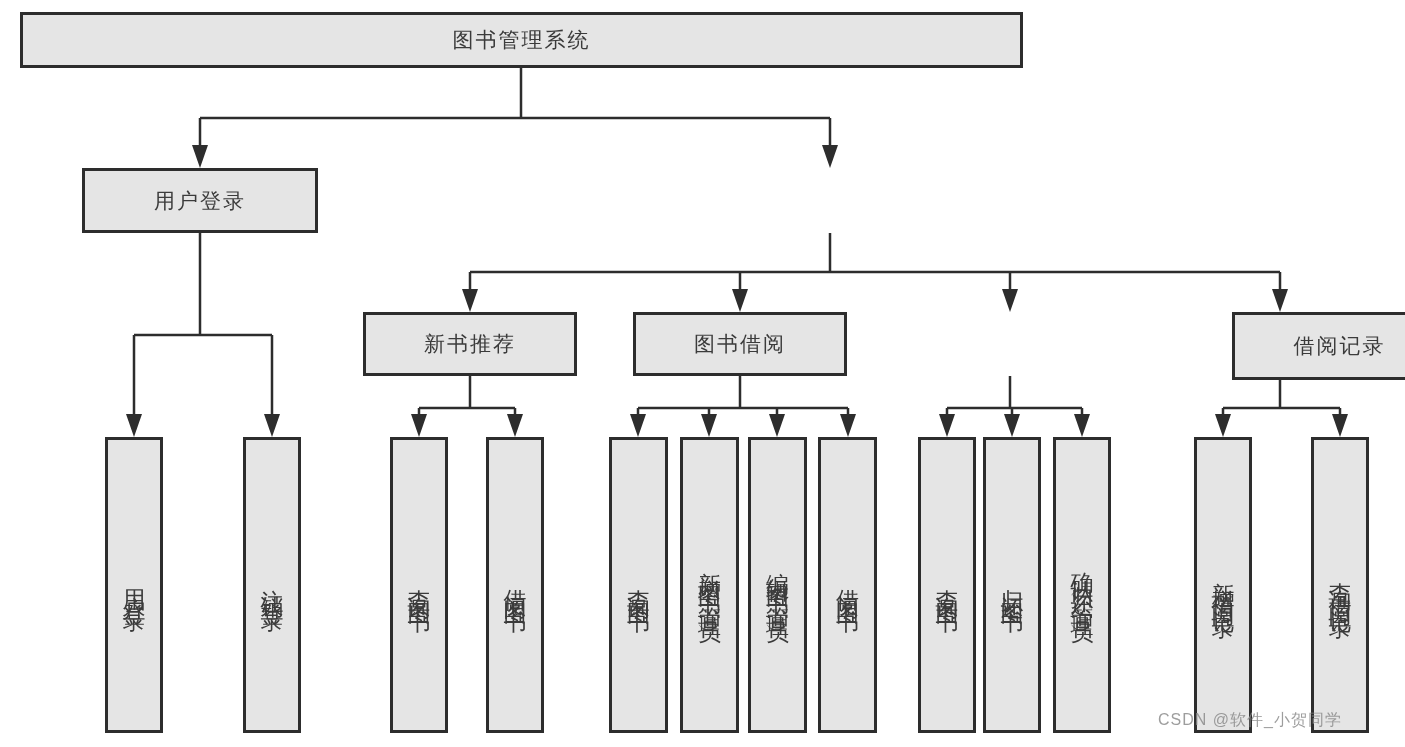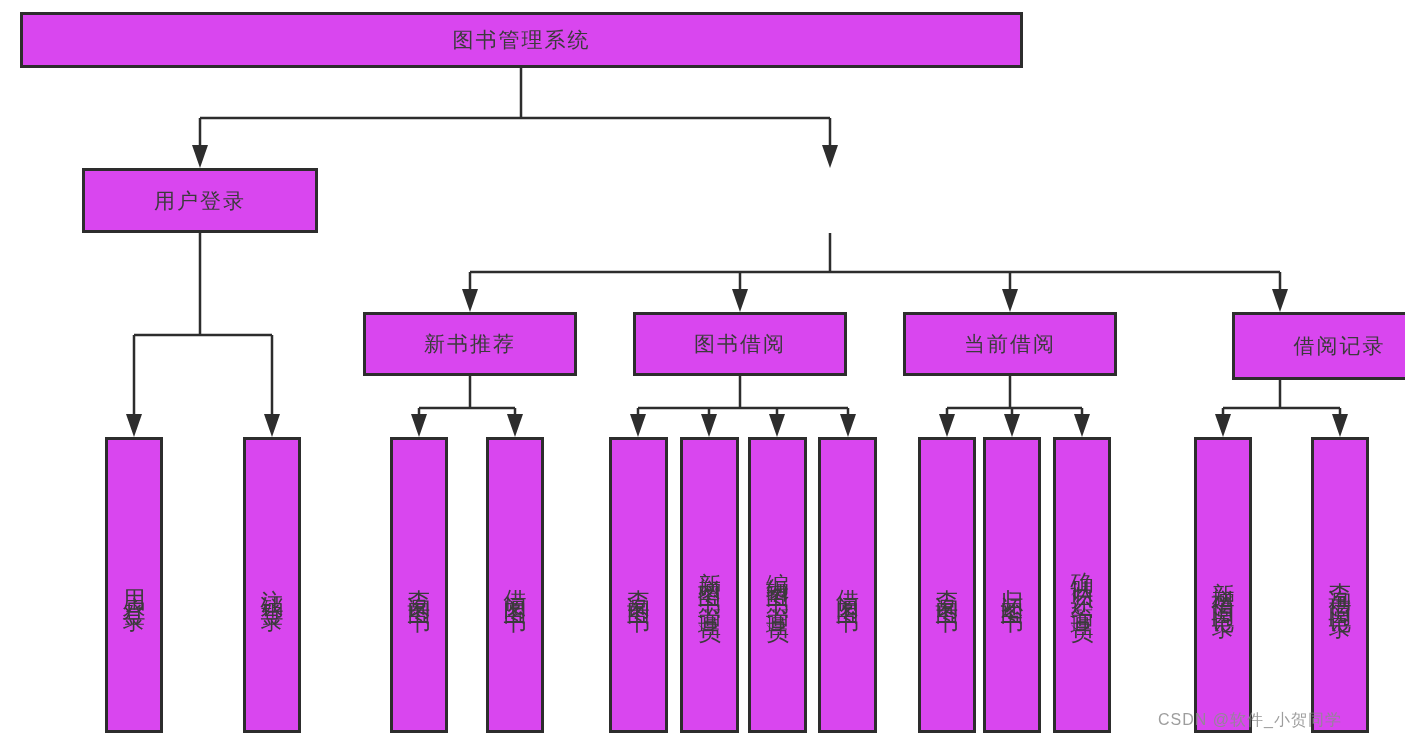--- a/index.html
+++ b/index.html
@@ -13,21 +13,21 @@
   }
   svg.connectors {
     position: absolute;
     left: 0; top: 0;
     width: 1405px; height: 747px;
   }
   .node {
     position: absolute;
     box-sizing: border-box;
     border: 3px solid #2d2d2d;
-    background: #d946ef;
+    background: #e5e5e5;
     display: flex;
     align-items: center;
     justify-content: center;
     color: #3b3b3b;
     z-index: 2;
   }
   .hnode { font-size: 21px; letter-spacing: 2px; white-space: nowrap; }
   .vnode .vtext {
     writing-mode: vertical-lr;
     text-orientation: mixed;
@@ -105,23 +105,20 @@
   <div class="node hnode" style="left:82px;top:168px;width:236px;height:65px">
     <span>用户登录</span>
   </div>
 
   <div class="node hnode" style="left:633px;top:312px;width:214px;height:64px">
     <span>图书借阅</span>
   </div>
   <div class="node hnode" style="left:363px;top:312px;width:214px;height:64px">
     <span>新书推荐</span>
   </div>
-  <div class="node hnode" style="left:903px;top:312px;width:214px;height:64px">
-    <span>当前借阅</span>
-  </div>
   <div class="node hnode" style="left:1232px;top:312px;width:215px;height:68px">
     <span>借阅记录</span>
   </div>
 
   <div class="node vnode" style="left:105px;top:437px;width:58px;height:296px">
     <span class="vtext">用户登录</span>
   </div>
   <div class="node vnode" style="left:243px;top:437px;width:58px;height:296px">
     <span class="vtext">注销登录</span>
   </div>

